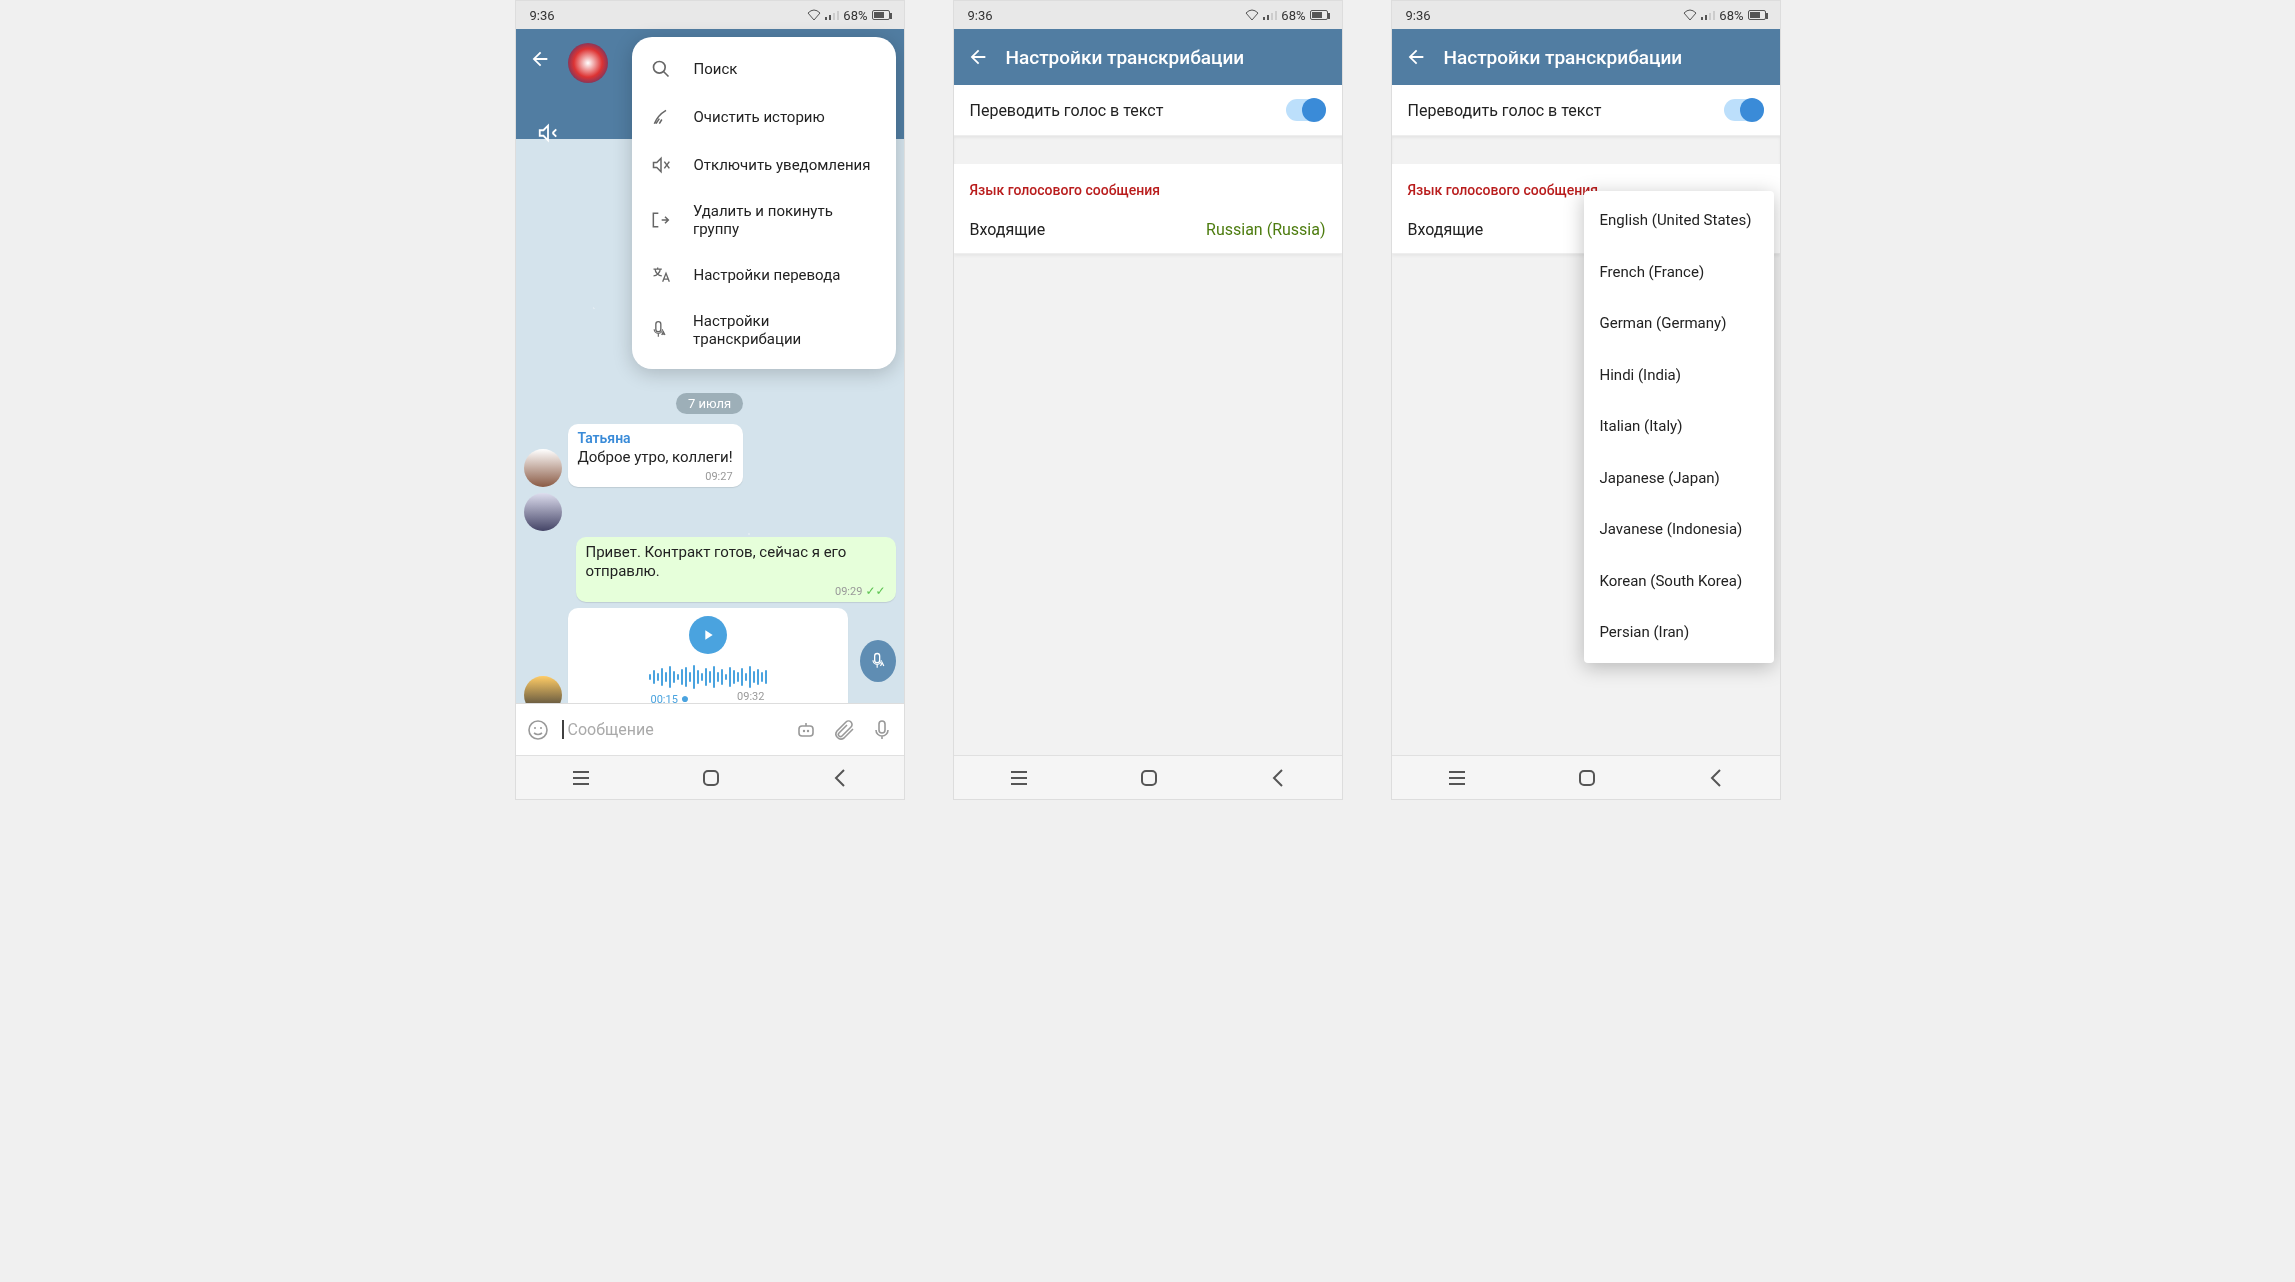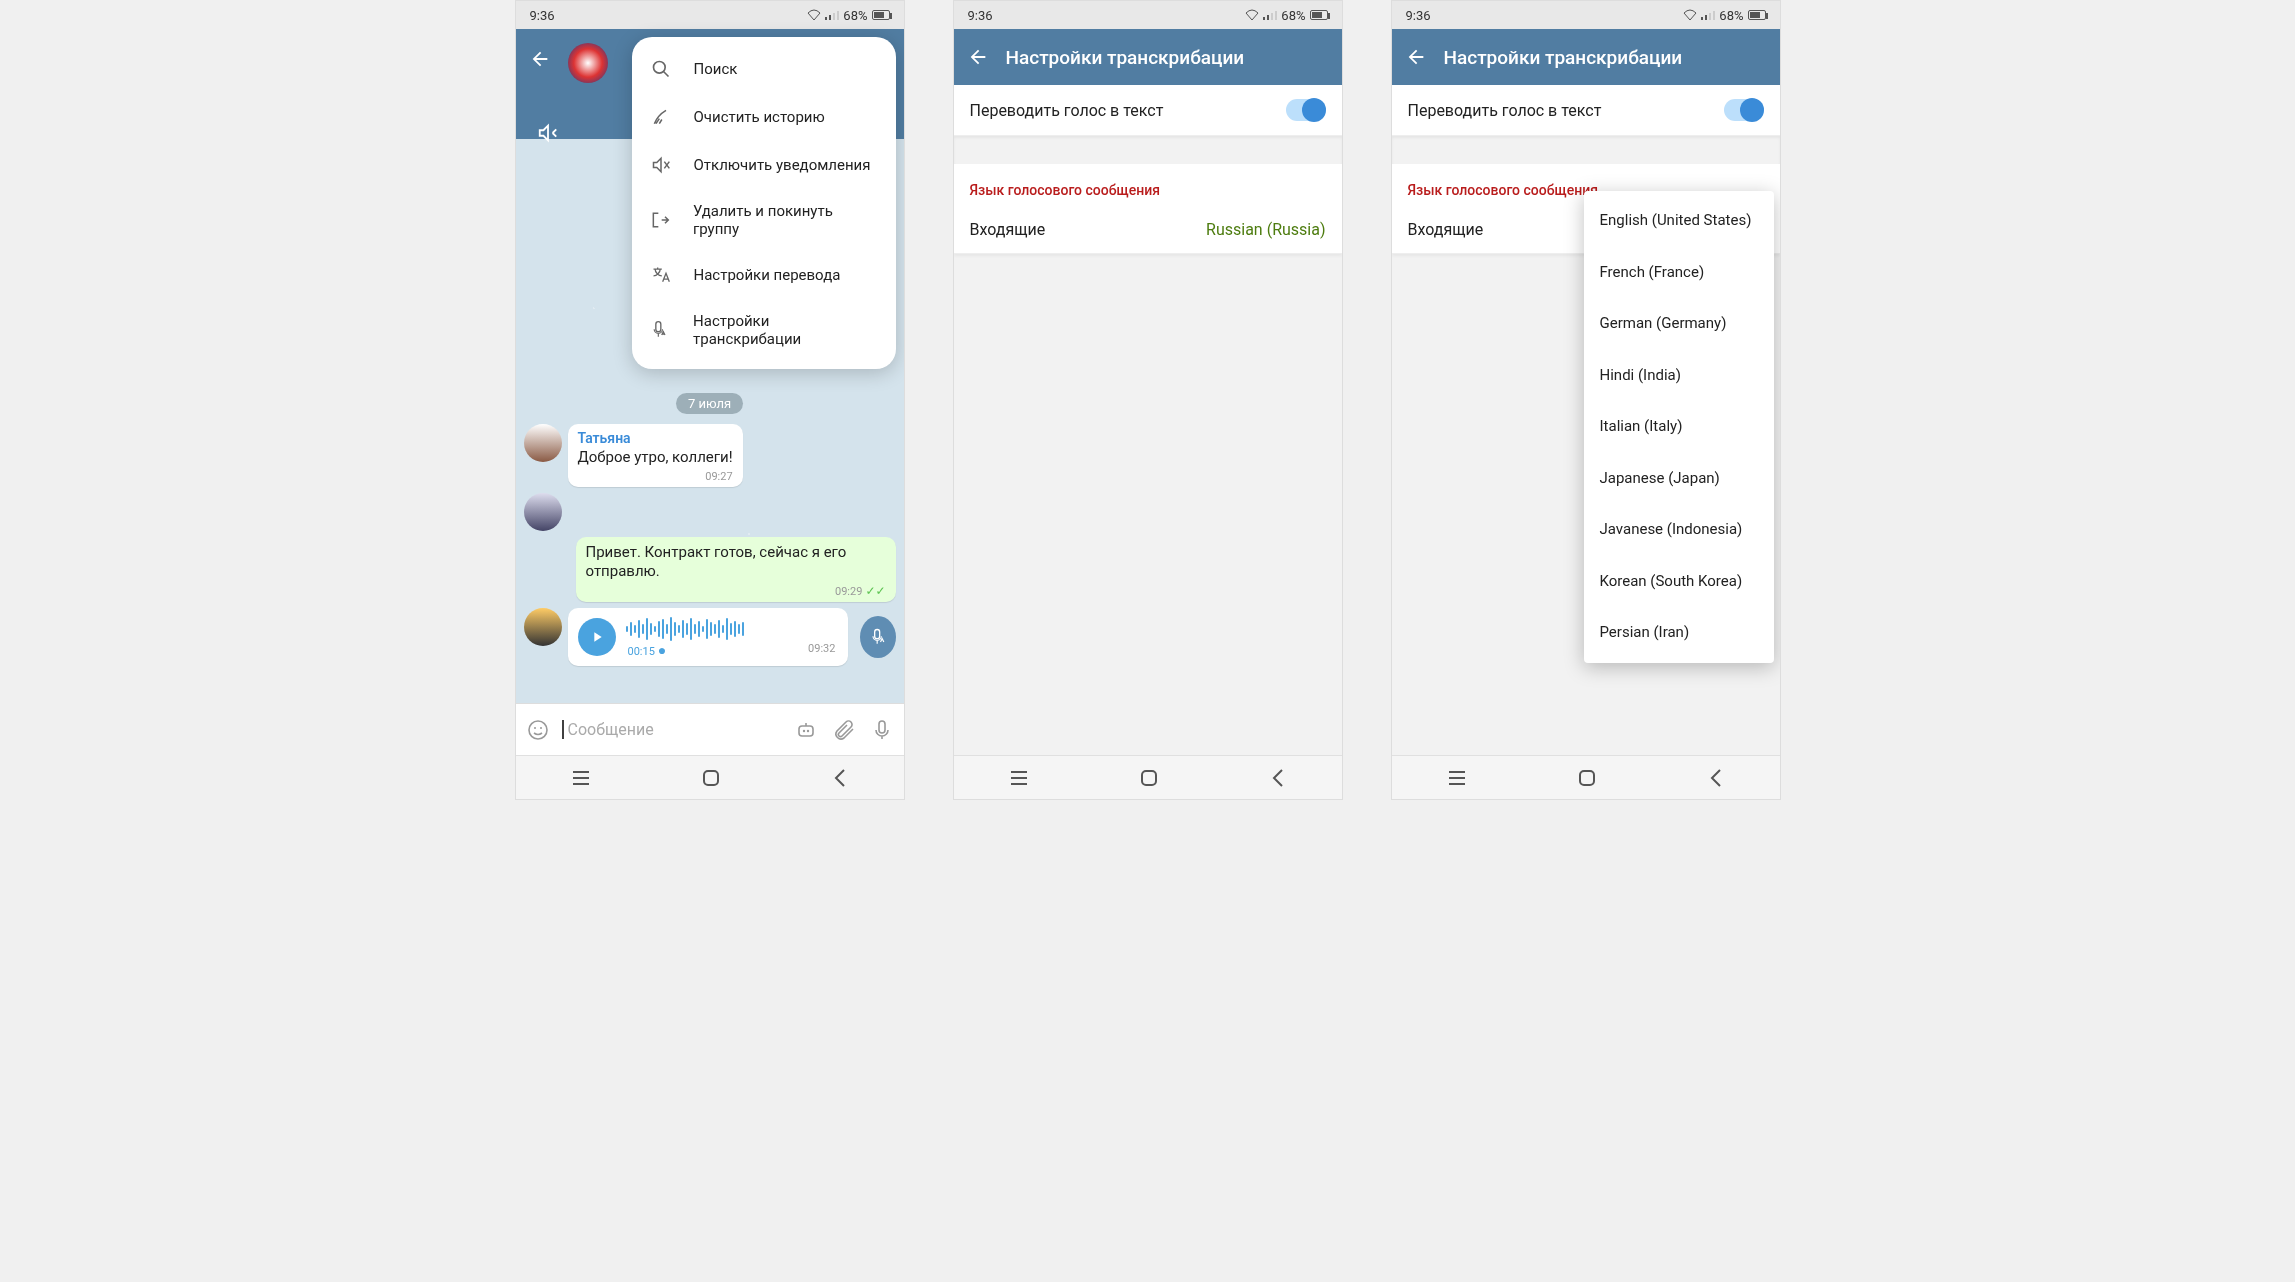--- a/index.html
+++ b/index.html
@@ -87,37 +87,37 @@
   .date-pill {
     display:block;
     margin: 6px auto 10px;
     width:fit-content;
     background: rgba(120,140,150,0.6);
     color:#fff;
     font-size:13px;
     padding:3px 12px;
     border-radius:12px;
   }
-  .msg-row { display:flex; margin-bottom:6px; gap:6px;}
+  .msg-row { display:flex; margin-bottom:6px; align-items:flex-end; gap:6px;}
   .msg-row.right { justify-content:flex-end; }
   .msg-avatar { width:38px; height:38px; border-radius:50%; background:#888; flex-shrink:0;}
   .bubble {
     background:#fff;
     border-radius:10px;
     padding:6px 10px 4px 10px;
     max-width:280px;
     position:relative;
     box-shadow: 0 1px 1px rgba(0,0,0,0.1);
   }
   .bubble.own { background:#e6ffda; }
   .bubble .sender { font-size:14px; font-weight:600; margin-bottom:2px; }
   .bubble .text { font-size:15px; color:#222; line-height:1.3;}
   .bubble .time { font-size:11px; color:#999; text-align:right; margin-top:2px; }
   .bubble .checks { color:#5dc452; font-size:12px; margin-left:3px;}
-  .voice-bubble { display:flex; align-items:center; gap:10px; padding:10px 12px 6px 10px; min-width:260px;}
+  .voice-bubble { display:flex; align-items:center; gap:10px; padding:10px 12px 6px 10px; min-width:260px;flex-direction:column;}
   .play-btn { width:38px; height:38px; border-radius:50%; background:#4aa3df; display:flex; align-items:center; justify-content:center; color:#fff;}
   .wave { flex:1; height:26px; display:flex; align-items:center; gap:2px;}
   .wave span { width:2px; background:#4aa3df; border-radius:1px;}
   .voice-meta { display:flex; justify-content:space-between; font-size:11px; color:#999; width:100%; padding:0 2px;}
   .voice-meta .dur { color:#4aa3df; }
   .voice-meta .dur .dot { color:#4aa3df; font-size:14px;}
   .translate-fab { width:42px; height:42px; border-radius:50%; background:#5f8db3; display:flex; align-items:center; justify-content:center; color:#fff; margin-left:6px; align-self:center;}
 
   
   .inputbar {

